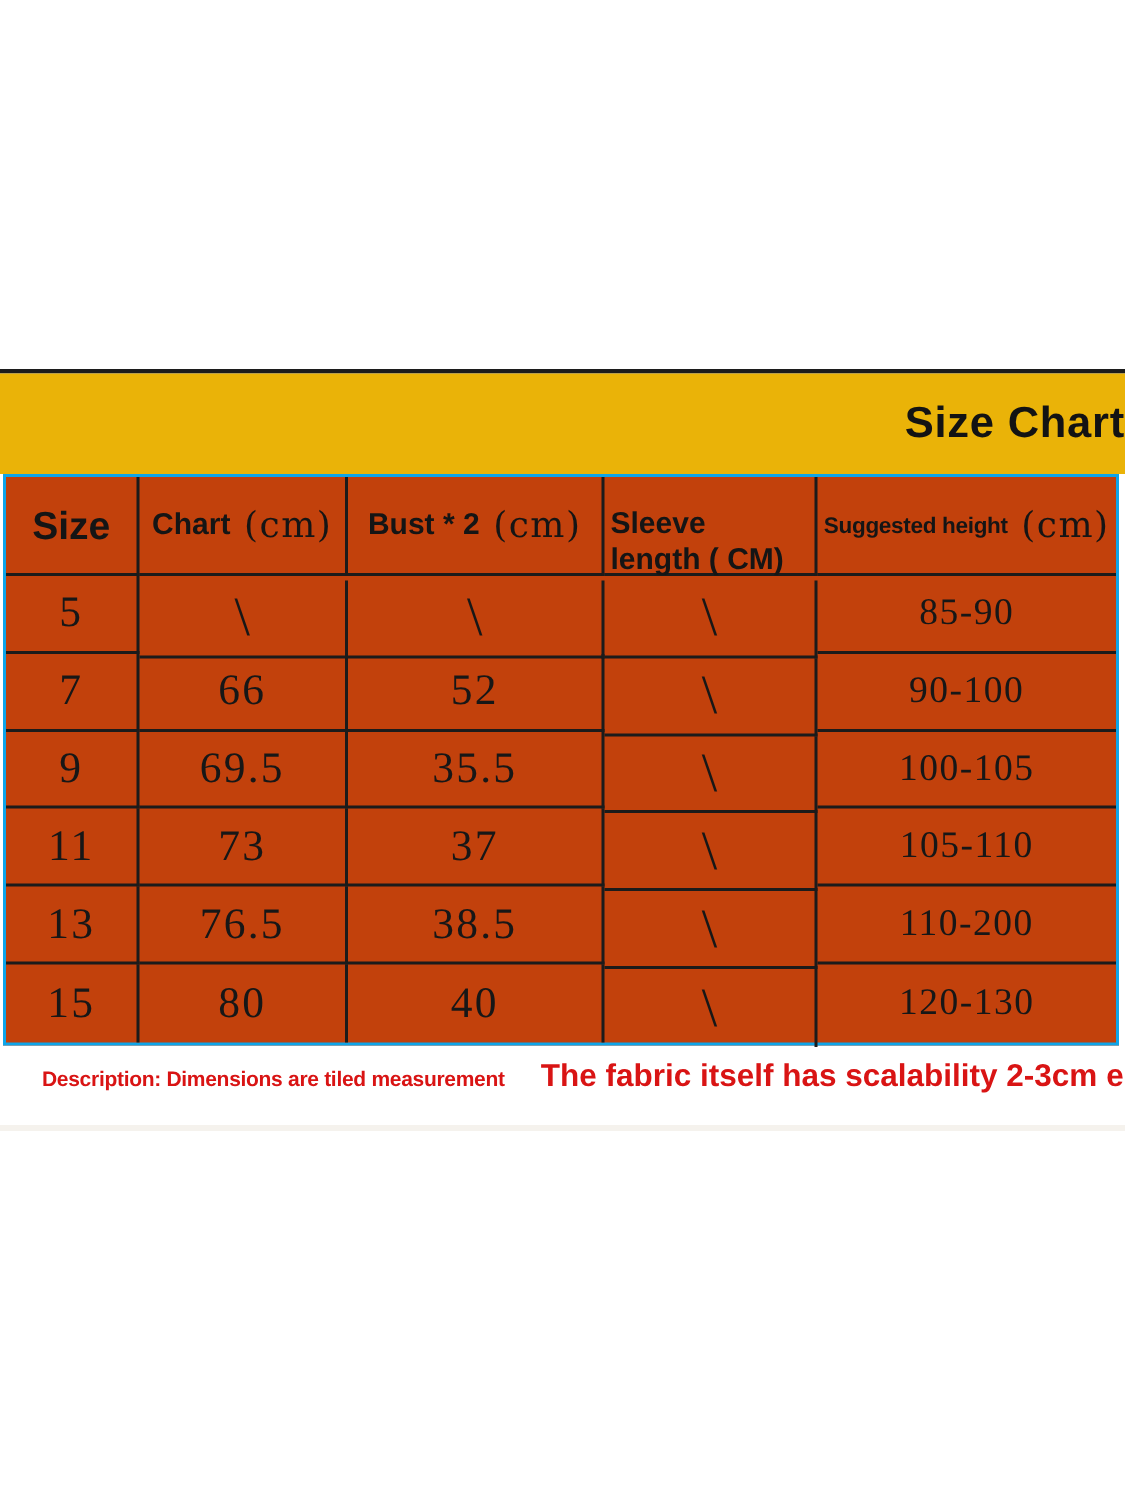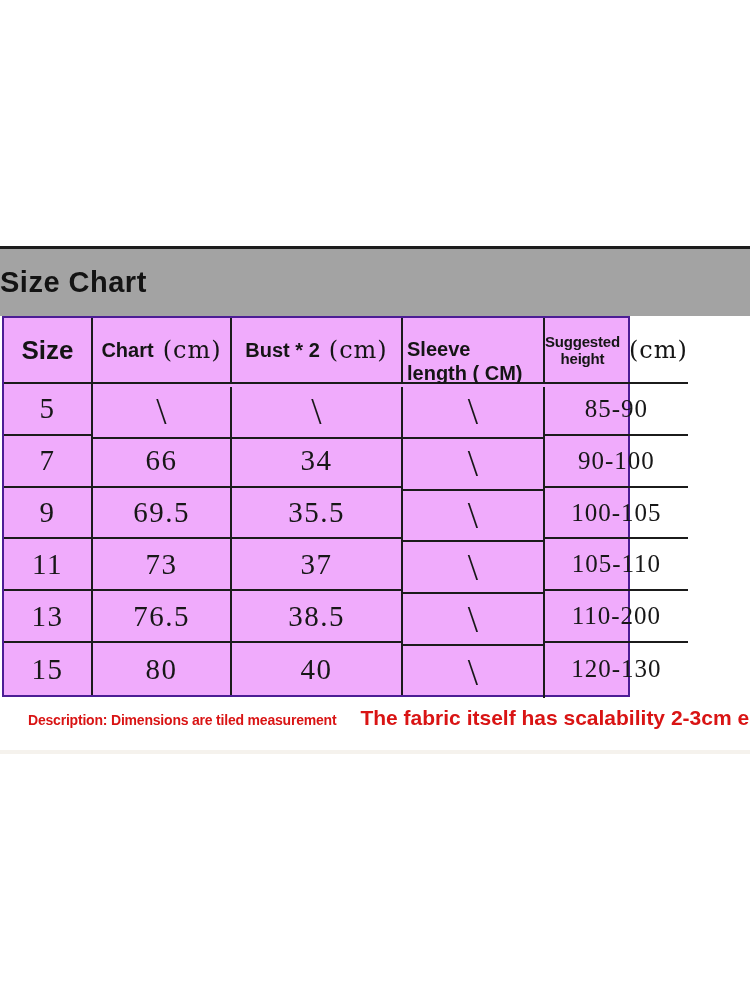--- a/index.html
+++ b/index.html
@@ -19,43 +19,43 @@
     left: 0; top: 246px;
     width: 750px; height: 3px;
     background: #1c1c1c;
   }
 
   
   .title-band {
     position: absolute;
     left: 0; top: 249px;
     width: 750px; height: 67px;
-    background: #a3a3a3;
+    background: #eab308;
     display: flex;
     align-items: center;
-    justify-content: flex-start;
+    justify-content: flex-end;
   }
   .title-band .title {
     font-size: 29px;
     font-weight: 700;
     letter-spacing: 0.5px;
     color: #131313;
   }
 
   
   .size-table {
     position: absolute;
     left: 2px; top: 316px;
-    width: 628px; height: 381px;
+    width: 744px; height: 381px;
     box-sizing: border-box;
-    border: 2px solid #4c1d95;
+    border: 2px solid #0ea5e9;
     display: grid;
     grid-template-columns: 89px 139px 171px 142px 1fr;
     grid-template-rows: 66px repeat(6, 1fr);
-    background: #f0abfc;
+    background: #c2410c;
   }
   .cell {
     box-sizing: border-box;
     border-right: 2px solid #1b1b1b;
     border-bottom: 2px solid #1b1b1b;
     display: flex;
     align-items: center;
     justify-content: center;
     overflow: visible;
     text-align: center;
@@ -170,21 +170,21 @@
     </div>
 
     <div class="cell dcell c1">5</div>
     <div class="cell dcell c2 slash">\</div>
     <div class="cell dcell c3 slash">\</div>
     <div class="cell dcell c4 slash">\</div>
     <div class="cell dcell c5 height-col">85-90</div>
 
     <div class="cell dcell c1">7</div>
     <div class="cell dcell c2">66</div>
-    <div class="cell dcell c3">34</div>
+    <div class="cell dcell c3">52</div>
     <div class="cell dcell c4 slash">\</div>
     <div class="cell dcell c5 height-col">90-100</div>
 
     <div class="cell dcell c1">9</div>
     <div class="cell dcell c2">69.5</div>
     <div class="cell dcell c3">35.5</div>
     <div class="cell dcell c4 slash">\</div>
     <div class="cell dcell c5 height-col">100-105</div>
 
     <div class="cell dcell c1">11</div>

